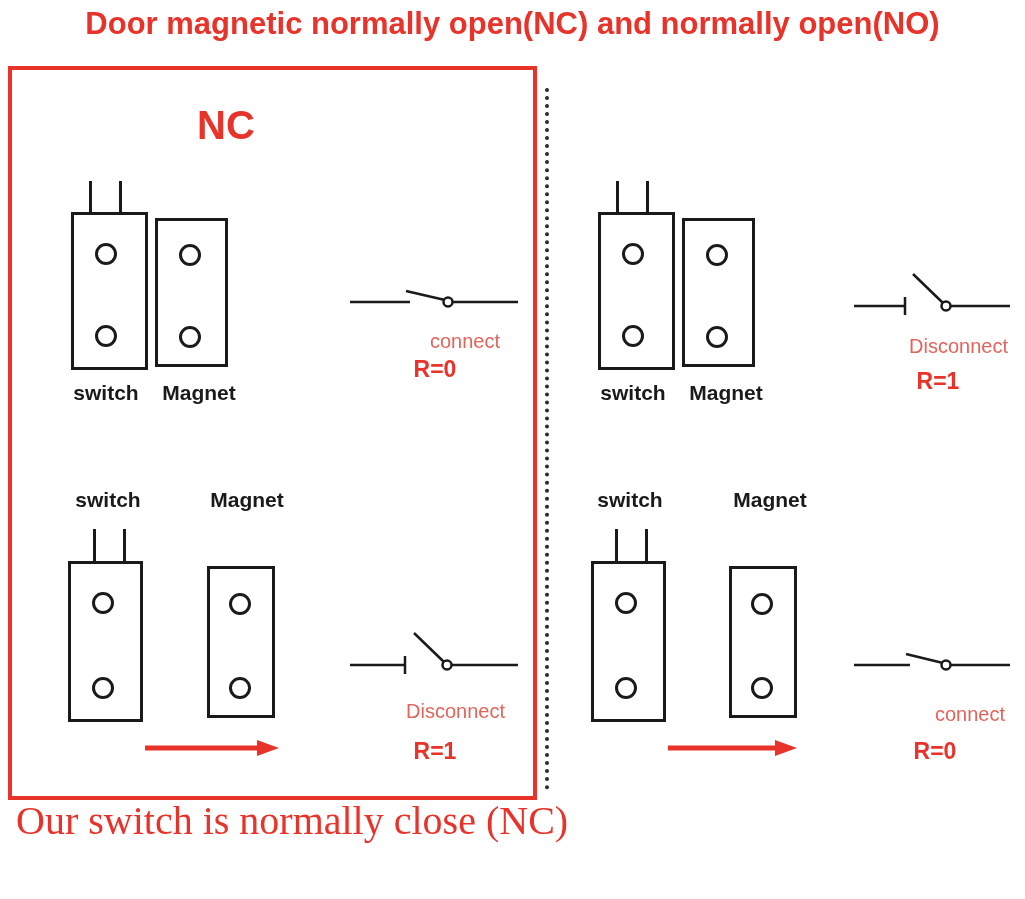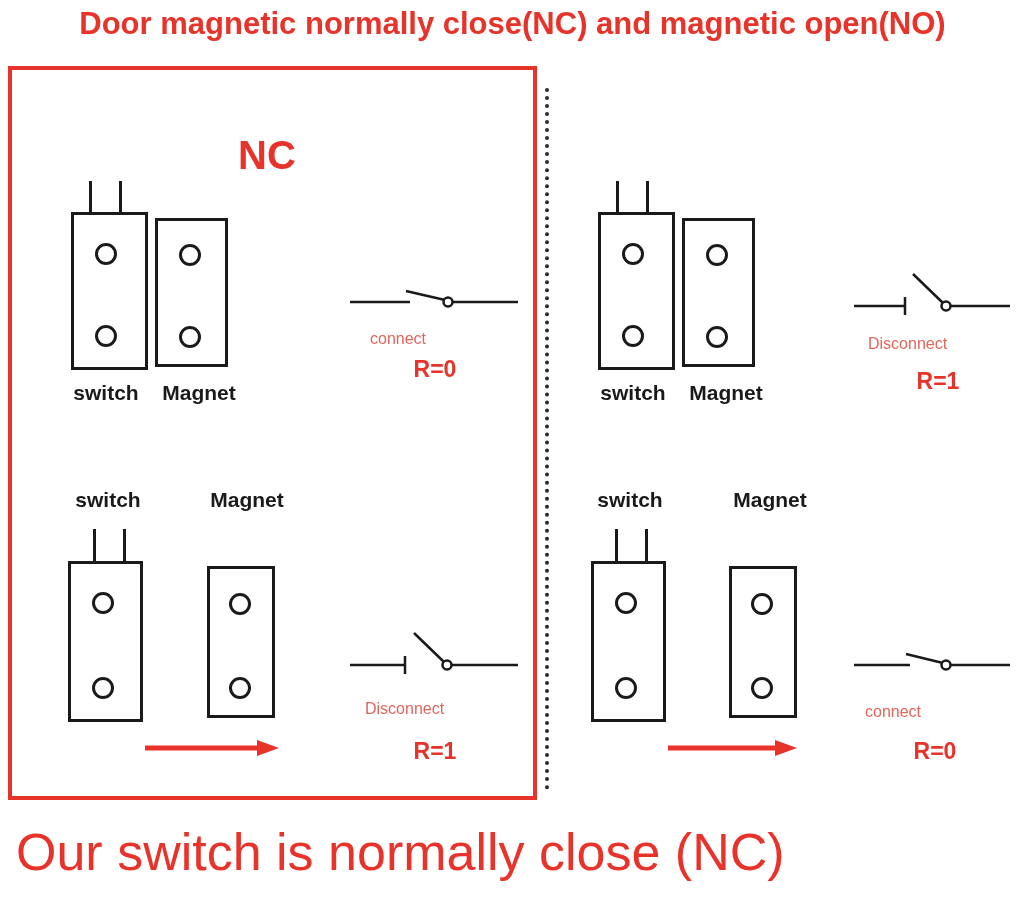--- a/index.html
+++ b/index.html
@@ -6,47 +6,47 @@
     --red:#e8332a;
     --soft-red:#e2655c;
     --ink:#1a1a1a;
   }
   html,body{margin:0;padding:0;background:#fff;}
   body{font-family:"Liberation Sans", sans-serif;}
   .page{position:relative;width:1025px;height:899px;background:#ffffff;overflow:hidden;}
 
   .title{position:absolute;top:6px;left:0;width:100%;text-align:center;
          font-size:31px;font-weight:bold;color:var(--red);}
-  .footer{position:absolute;top:822px;left:16px;font-size:52px;color:var(--red);}
+  .footer{position:absolute;top:797px;left:16px;font-size:40px;color:var(--red);font-family:Liberation Serif, serif;}
 
   .red-box{position:absolute;left:8px;top:66px;width:521px;height:726px;
            border:4px solid var(--red);}
   .dotted-sep{position:absolute;left:545px;top:88px;height:702px;width:0;
               border-left:4px dotted #2a2a2a;}
 
-  .heading{position:absolute;width:140px;text-align:center;font-size:40px;
-           font-weight:bold;color:var(--red);margin-top:30px;}
+  .heading{position:absolute;width:140px;font-size:40px;
+           font-weight:bold;color:var(--red);}
 
   .rect{position:absolute;border:3px solid var(--ink);background:#fff;}
   .hole{position:absolute;width:16px;height:16px;border:3px solid var(--ink);
         border-radius:50%;background:#fff;}
   .prong{position:absolute;width:3px;height:33px;background:var(--ink);}
   .lbl{position:absolute;font-size:21px;font-weight:bold;color:var(--ink);
        text-align:center;}
-  .state{position:absolute;font-size:16px;color:var(--soft-red);text-align:left;}
+  .state{position:absolute;font-size:20px;color:var(--soft-red);text-align:right;}
   .rval{position:absolute;font-size:23px;font-weight:bold;color:var(--red);
         text-align:center;}
   .sym{position:absolute;display:block;line-height:0;}
 </style>
 </head>
 <body>
 
 <div class="page">
 
-  <div class="title">Door magnetic normally close(NC) and magnetic open(NO)</div>
+  <div class="title">Door magnetic normally open(NC) and normally open(NO)</div>
 
   <div class="red-box"></div>
   <div class="dotted-sep"></div>
 
   <div class="heading" style="left:197px;top:103px;">NC</div>
 
   <div>
     <div class="prong" style="left:89px;top:181px;"></div>
     <div class="prong" style="left:119px;top:181px;"></div>
     <div class="rect" style="left:71px;top:212px;width:71px;height:152px;"></div>

